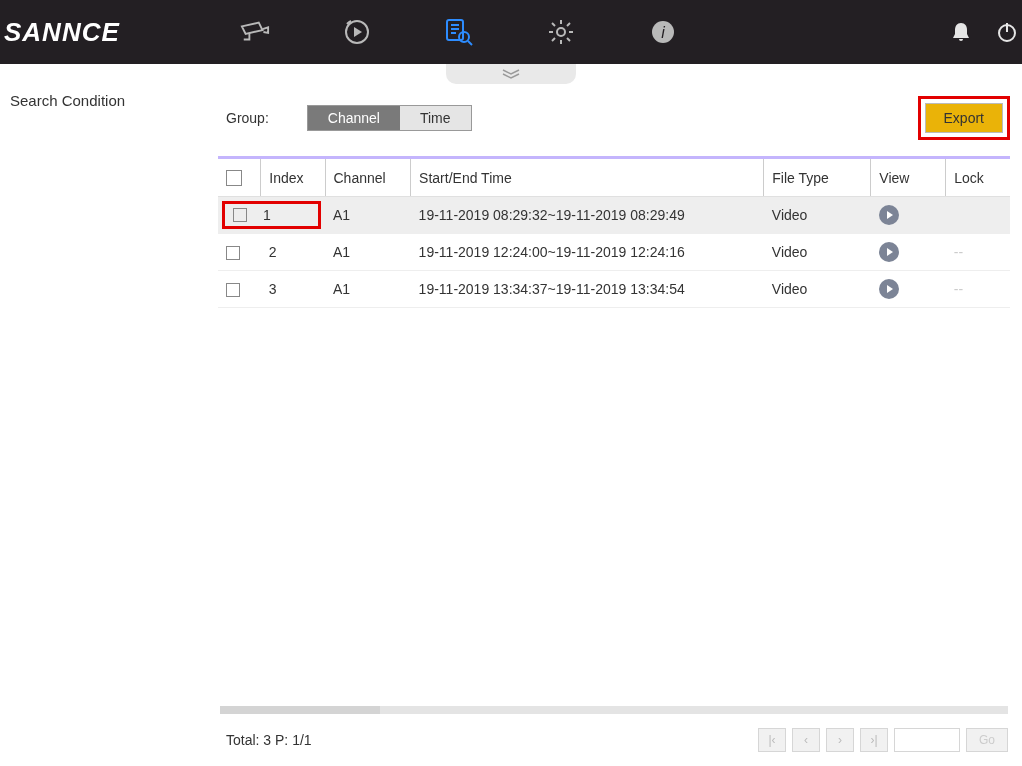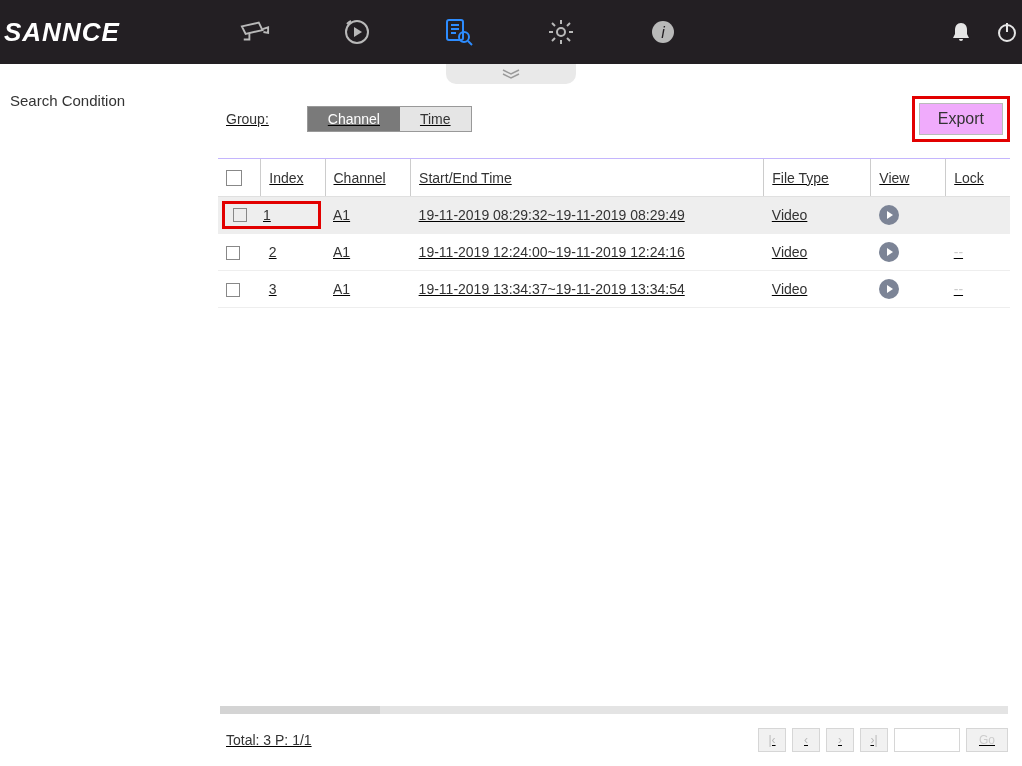--- a/index.html
+++ b/index.html
@@ -9,37 +9,37 @@
   .topbar { height: 64px; background: #231f23; display: flex; align-items: center; padding: 0 4px; }
   .logo { color: #fff; font-size: 26px; font-weight: bold; font-style: italic; letter-spacing: 1px; }
   .nav-icons { display: flex; margin-left: 120px; gap: 72px; align-items: center; }
   .nav-icons .icon { width: 30px; height: 30px; display:flex; align-items:center; justify-content:center; cursor:pointer;}
   .right-icons { margin-left: auto; display:flex; gap: 24px; align-items: center; }
   .right-icons .icon { width: 22px; height: 22px; cursor:pointer; display:flex; align-items:center; justify-content:center;}
 
   
   .body { display:flex; height: calc(766px - 64px); }
   .sidebar { width: 210px; padding: 28px 10px; font-size: 15px; color:#333; }
-  .main { flex:1; padding: 0 12px 0 8px; position: relative; text-decoration: underline; }
+  .main { flex:1; padding: 0 12px 0 8px; position: relative; }
 
   
   .collapse-tab { position:absolute; top:64px; left:50%; transform: translateX(-50%); width: 130px; height:20px; background:#e9e9e9; border-radius: 0 0 10px 10px; display:flex; align-items:center; justify-content:center; cursor:pointer; z-index:2; }
   .collapse-tab svg { stroke:#9a9a9a; }
 
   
   .controls-row { display:flex; align-items:center; padding: 32px 0 16px 8px; gap: 18px; font-size:14px; color:#333; }
   .group-label { margin-right: 20px; }
   .toggle-group { display:flex; border:1px solid #999; }
   .toggle-btn { padding: 4px 20px; font-size:14px; background:#e5e5e5; color:#333; cursor:pointer; }
   .toggle-btn.active { background:#7a7a7a; color:#fff; }
-  .export-btn { margin-left:auto; padding: 6px 18px; border:1px solid #bbb; font-size:16px; background:#f0abfc; color:#333; cursor:pointer; }
+  .export-btn { margin-left:auto; padding: 6px 18px; border:1px solid #bbb; font-size:14px; background:#eab308; color:#333; cursor:pointer; }
   .export-wrap { border:3px solid #e20000; padding:4px; margin-left:auto; }
 
   
-  .table-wrap { border-top: 1px solid #c4b5fd; }
+  .table-wrap { border-top: 3px solid #c4b5fd; }
   .tbl { width:100%; border-collapse: collapse; font-size:14px; color:#333; }
   .tbl th { text-align:left; font-weight:normal; padding: 10px 8px; border-bottom:1px solid #e0e0e0; }
   .tbl td { padding: 8px 8px; border-bottom:1px solid #eee; }
   .tbl th.sep, .tbl td.sep { border-left: 1px solid #ccc; }
   .row-selected td { background:#eeeeee; }
   .chk { width:14px; height:14px; border:1px solid #888; display:inline-block; vertical-align:middle; cursor:pointer; }
   .chk-header { width:16px; height:16px; }
   .play-btn { width:20px; height:20px; border-radius:50%; background:#7c8496; display:inline-flex; align-items:center; justify-content:center; cursor:pointer;}
   .play-btn::after { content:""; border-left:6px solid #fff; border-top:4px solid transparent; border-bottom:4px solid transparent; margin-left:2px;}
   .lock-dash { color:#ccc; }

